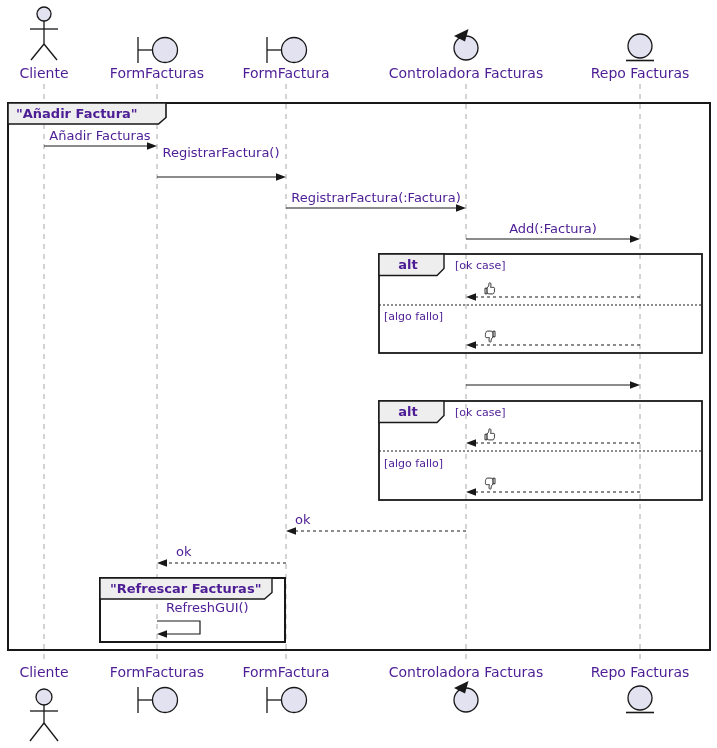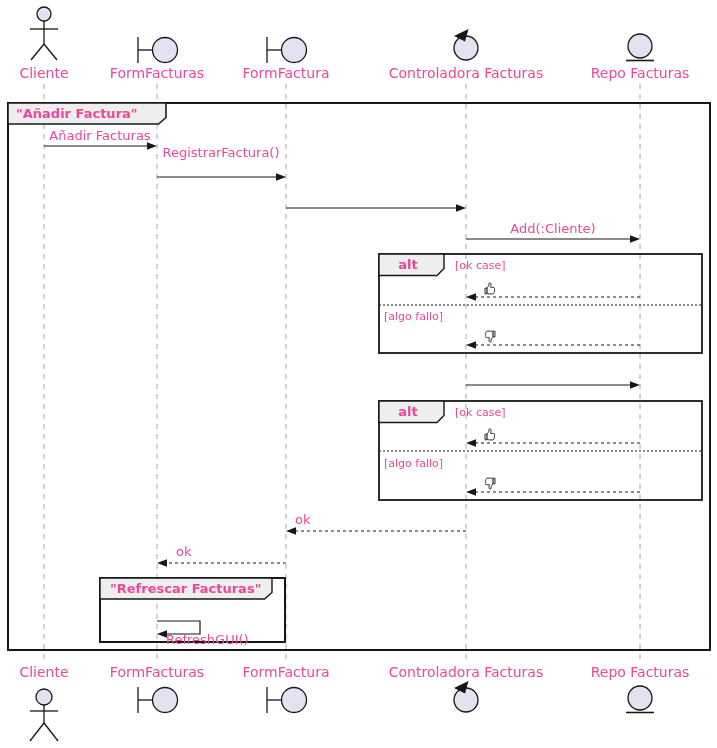--- a/index.html
+++ b/index.html
@@ -1,19 +1,19 @@
 <!DOCTYPE html>
 <html><head>
 <meta charset="utf-8">
 <style>
   html,body{margin:0;padding:0;background:#fff;}
   .canvas{position:relative;width:717px;height:748px;background:#ffffff;overflow:hidden;
           font-family:"DejaVu Sans","Liberation Sans",sans-serif;color:#181818;}
   .layer{position:absolute;left:0;top:0;}
-  .t{position:absolute;white-space:nowrap;font-size:13px;color:#ec4899;line-height:15px;}
+  .t{position:absolute;white-space:nowrap;font-size:13px;color:#4c1d95;line-height:15px;}
   .ctr{transform:translateX(-50%);}
   .plabel{font-size:14px;}
   .guard{font-size:11px;font-weight:normal;}
   .ftitle{font-size:13px;font-weight:bold;}
 </style>
 </head>
 <body>
 
 <div class="canvas">
 
@@ -154,24 +154,25 @@
   <span class="t plabel ctr" style="left:157px;top:66px">FormFacturas</span>
   <span class="t plabel ctr" style="left:286px;top:66px">FormFactura</span>
   <span class="t plabel ctr" style="left:466px;top:66px">Controladora Facturas</span>
   <span class="t plabel ctr" style="left:640px;top:66px">Repo Facturas</span>
 
   <span class="t ftitle" style="left:16px;top:106px">"Añadir Factura"</span>
   <span class="t ftitle" style="left:110px;top:581px">"Refrescar Facturas"</span>
 
   <span class="t ctr" style="left:100px;top:128px">Añadir Facturas</span>
   <span class="t ctr" style="left:221px;top:145px">RegistrarFactura()</span>
-  <span class="t ctr" style="left:553px;top:221px">Add(:Cliente)</span>
+  <span class="t ctr" style="left:376px;top:190px">RegistrarFactura(:Factura)</span>
+  <span class="t ctr" style="left:553px;top:221px">Add(:Factura)</span>
   <span class="t" style="left:295px;top:512px">ok</span>
   <span class="t" style="left:176px;top:544px">ok</span>
-  <span class="t" style="left:166px;top:632px">RefreshGUI()</span>
+  <span class="t" style="left:166px;top:600px">RefreshGUI()</span>
 
   <span class="t ftitle ctr" style="left:408px;top:257px">alt</span>
   <span class="t guard" style="left:455px;top:258px">[ok case]</span>
   <span class="t guard" style="left:384px;top:309px">[algo fallo]</span>
 
   <span class="t ftitle ctr" style="left:408px;top:404px">alt</span>
   <span class="t guard" style="left:455px;top:405px">[ok case]</span>
   <span class="t guard" style="left:384px;top:456px">[algo fallo]</span>
 
   <span class="t plabel ctr" style="left:44px;top:665px">Cliente</span>

